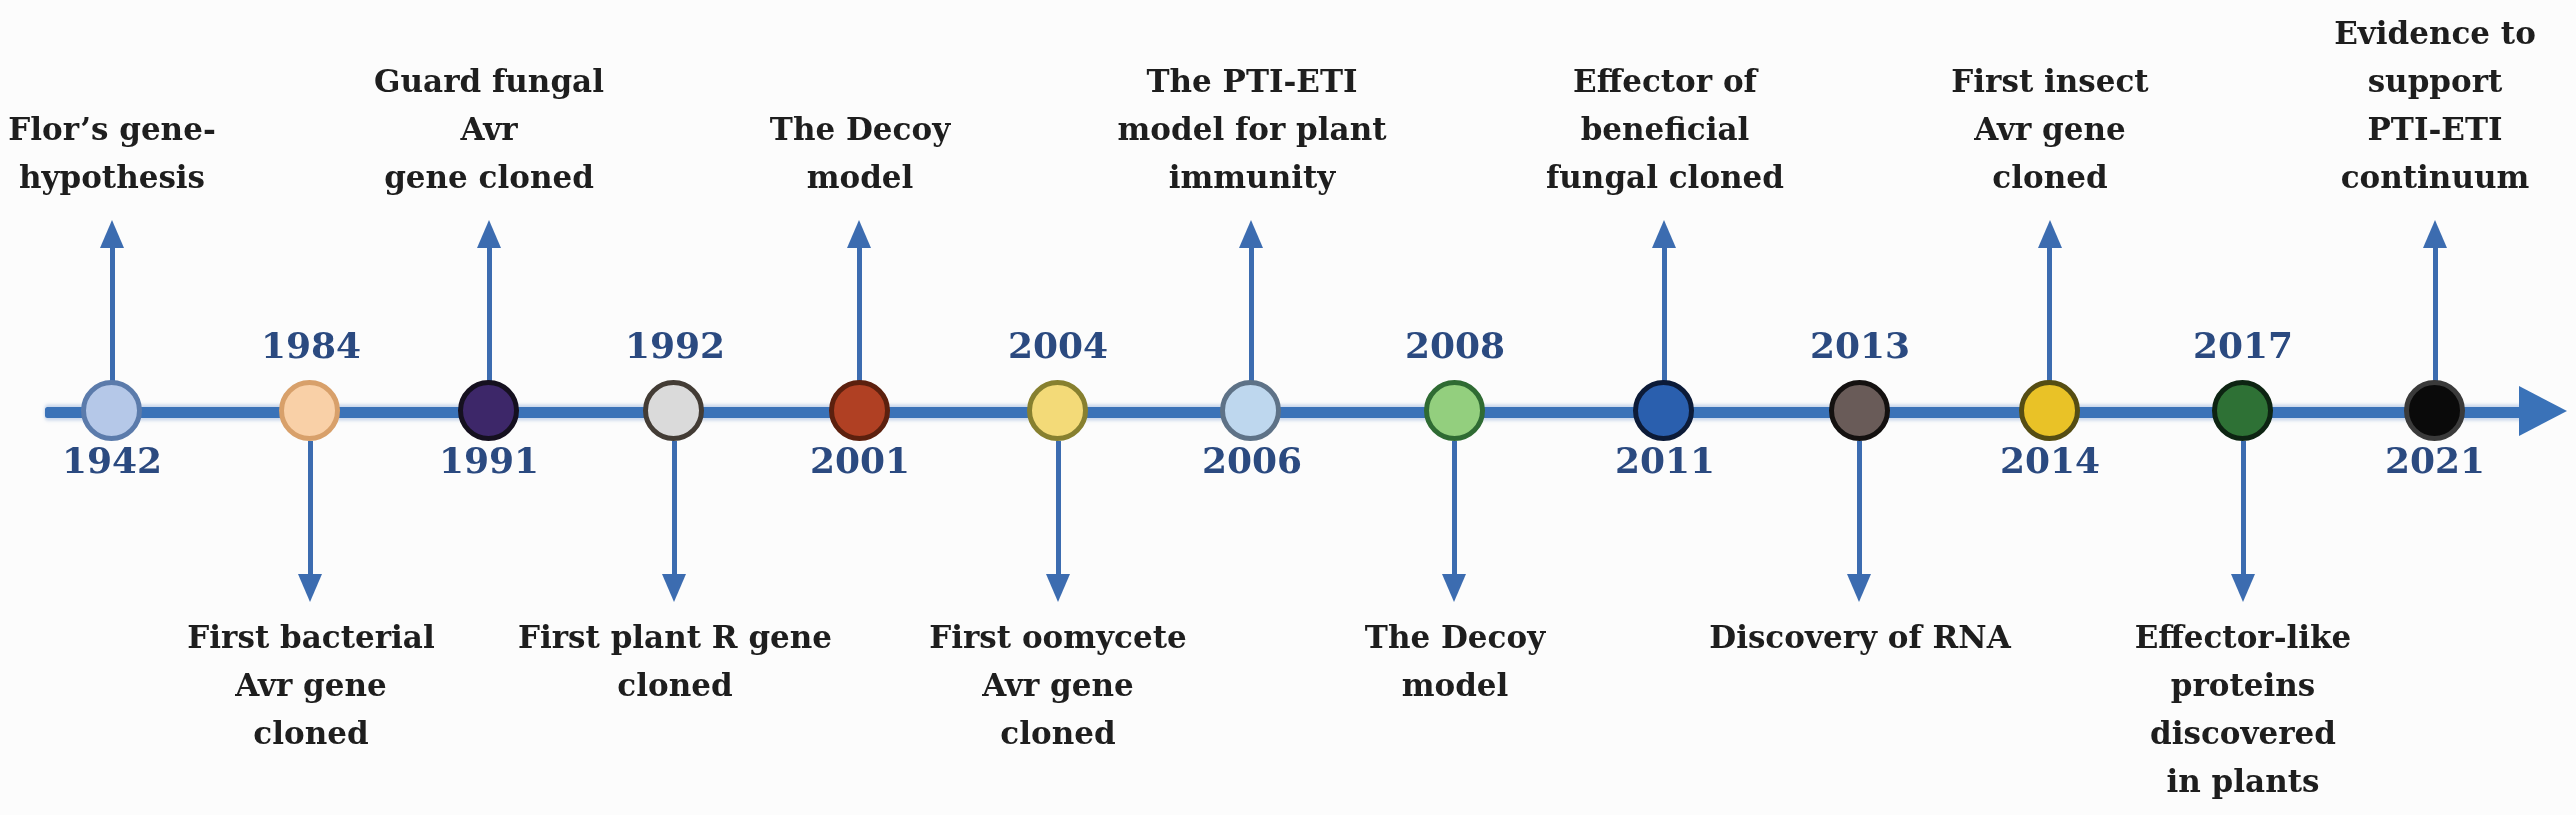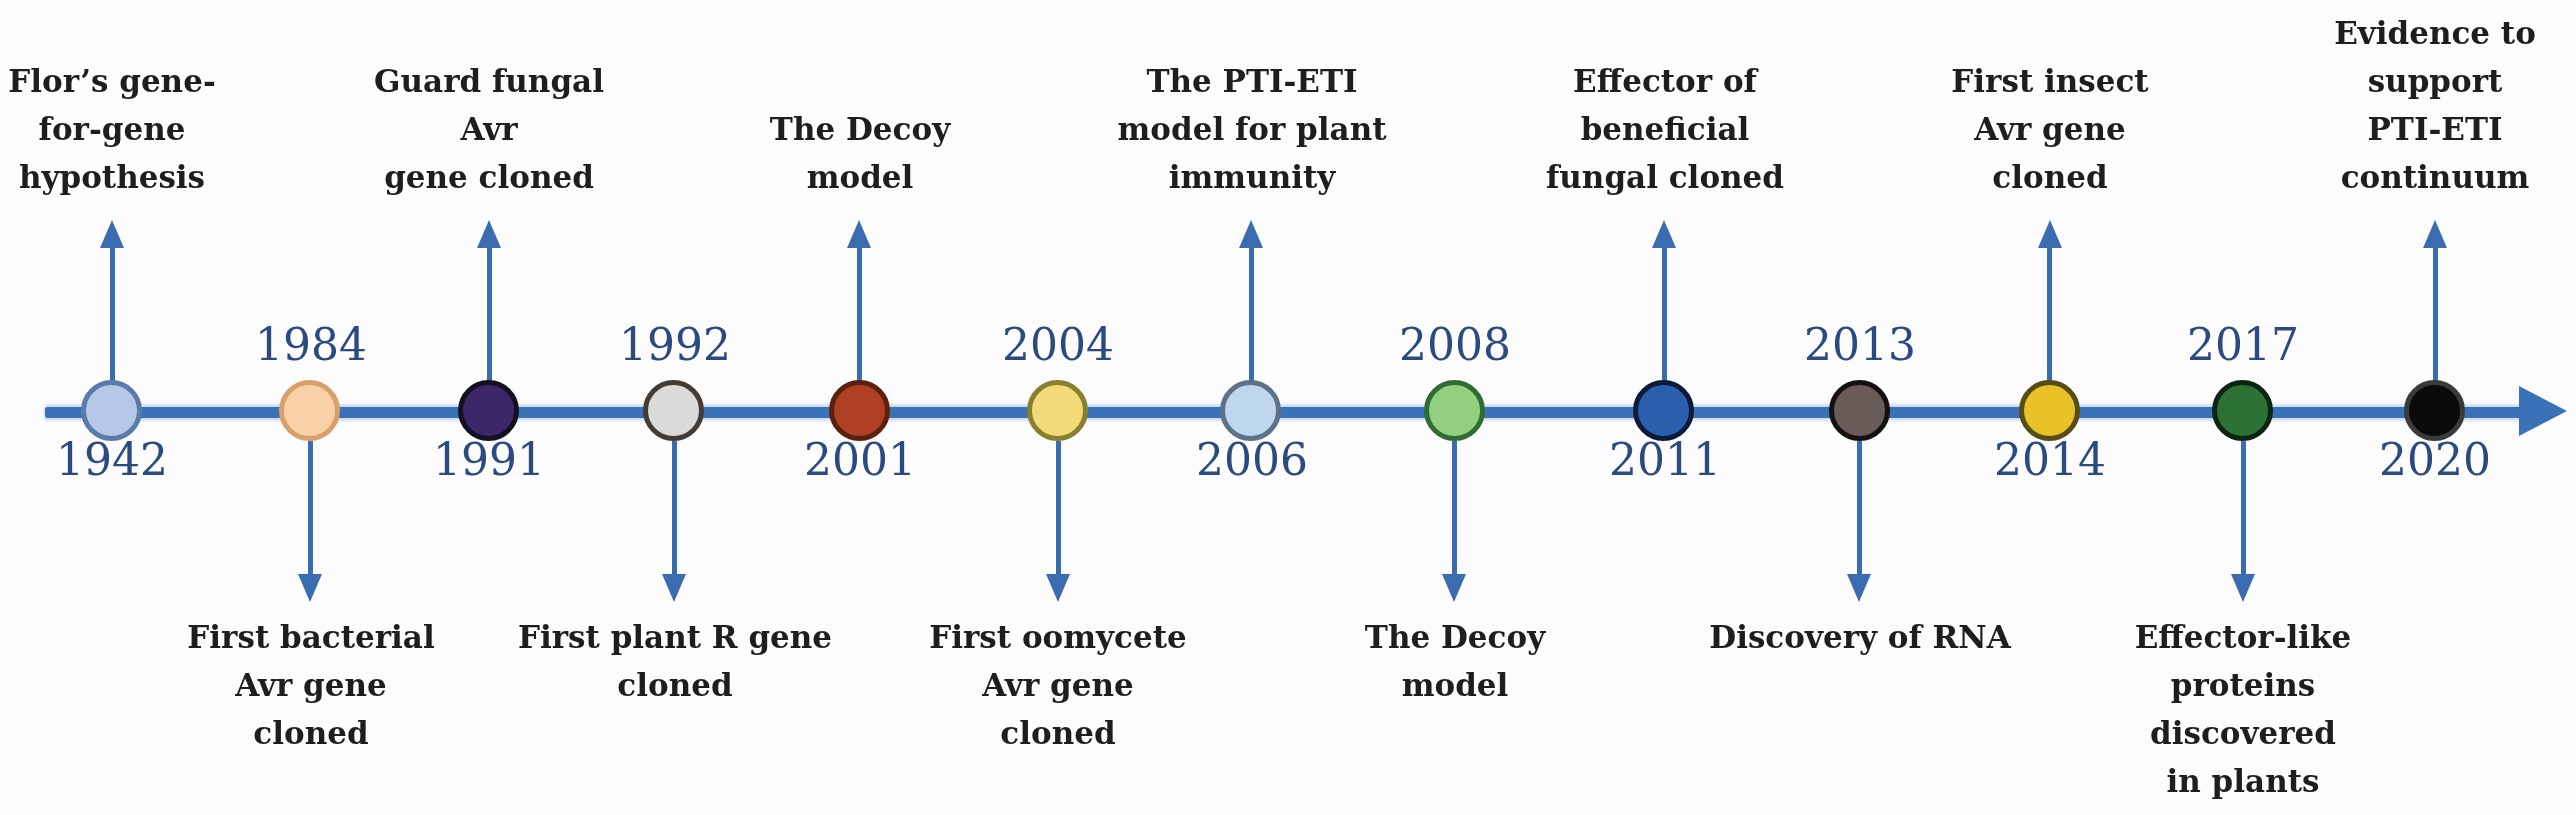--- a/index.html
+++ b/index.html
@@ -50,22 +50,22 @@
     position: absolute;
     width: 0; height: 0;
     border-left: 12.3px solid transparent;
     border-right: 12.3px solid transparent;
   }
   .head.up   { top: 220px; border-bottom: 28px solid var(--stem, #3c6cb0); }
   .head.down { top: 574px; border-top: 28px solid var(--stem, #3c6cb0); }
   .year {
     position: absolute;
     transform: translateX(-50%);
-    font-size: 44px;
-    font-weight: normal;
+    font-size: 36px;
+    font-weight: bold;
     color: var(--year, #2b4a80);
     white-space: nowrap;
     line-height: 44px;
   }
   .year.below { top: 438px; }
   .year.above { top: 323px; }
   .label {
     position: absolute;
     transform: translateX(-50%);
     text-align: center;
@@ -86,21 +86,20 @@
   <div class="axis-line"></div>
   <div class="axis-arrowhead"></div>
   <div id="events-root">
       <div class="event">
         <div class="stem up" style="left: 110px;"></div>
         <div class="head up" style="left: 100px;"></div>
         <div class="marker" style="left: 81px; background: rgb(181, 200, 232); border-color: rgb(91, 123, 171);"></div>
         <div class="year below" style="left: 112px;">1942</div>
         <div class="label up" style="left: 112px;">
           <span class="line">Flor’s gene-</span>
-          <span class="line">for-gene</span>
           <span class="line">hypothesis</span>
         </div>
       </div>
       <div class="event">
         <div class="stem down" style="left: 308px;"></div>
         <div class="head down" style="left: 298px;"></div>
         <div class="marker" style="left: 279px; background: rgb(249, 208, 167); border-color: rgb(216, 160, 106);"></div>
         <div class="year above" style="left: 311px;">1984</div>
         <div class="label down" style="left: 311px;">
           <span class="line">First bacterial</span>
@@ -211,21 +210,21 @@
           <span class="line">Effector-like</span>
           <span class="line">proteins</span>
           <span class="line">discovered</span>
           <span class="line">in plants</span>
         </div>
       </div>
       <div class="event">
         <div class="stem up" style="left: 2433px;"></div>
         <div class="head up" style="left: 2423px;"></div>
         <div class="marker" style="left: 2404px; background: rgb(10, 10, 10); border-color: rgb(58, 58, 58);"></div>
-        <div class="year below" style="left: 2435px;">2020</div>
+        <div class="year below" style="left: 2435px;">2021</div>
         <div class="label up" style="left: 2435px;">
           <span class="line">Evidence to</span>
           <span class="line">support</span>
           <span class="line">PTI-ETI</span>
           <span class="line">continuum</span>
         </div>
       </div>
     </div>
 </div>
 

